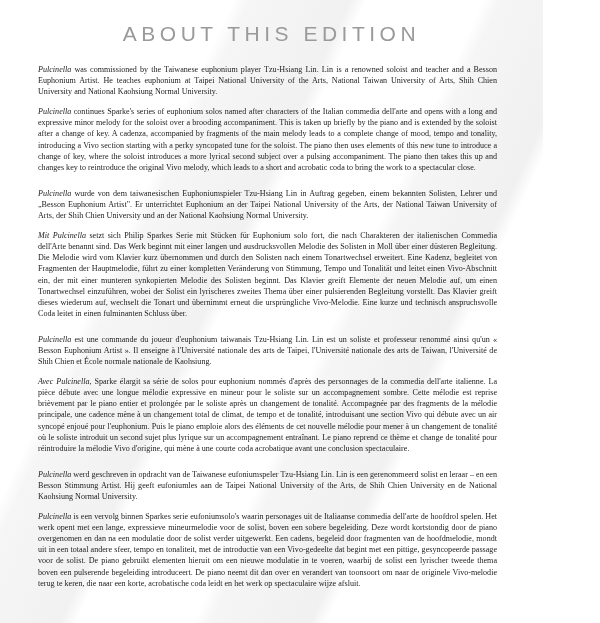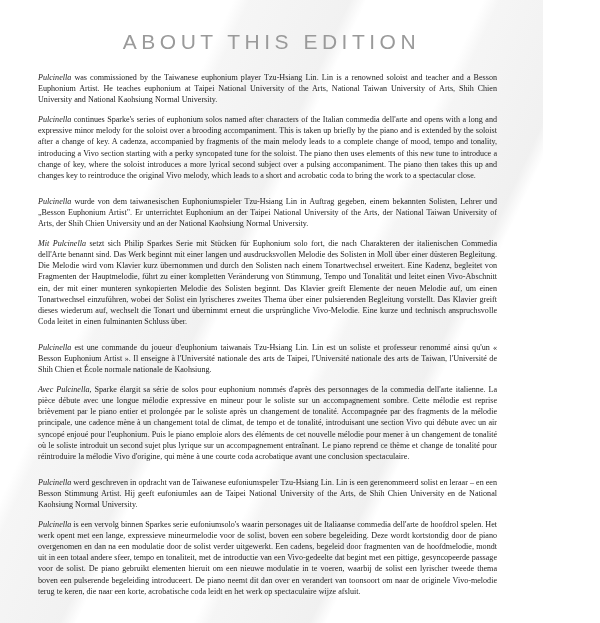--- a/index.html
+++ b/index.html
@@ -13,21 +13,21 @@
     font-family: "Liberation Serif", serif;
     color: #1a1a1a;
     overflow: hidden;
     position: relative;
   }
   .page {
     position: relative;
     width: 543px;
     height: 623px;
     box-sizing: border-box;
-    padding: 8px 38px;
+    padding: 0 38px;
     overflow: hidden;
   }
   
   .watermark {
     position: absolute;
     top: 0;
     left: 0;
     right: 0;
     bottom: 0;
     pointer-events: none;

